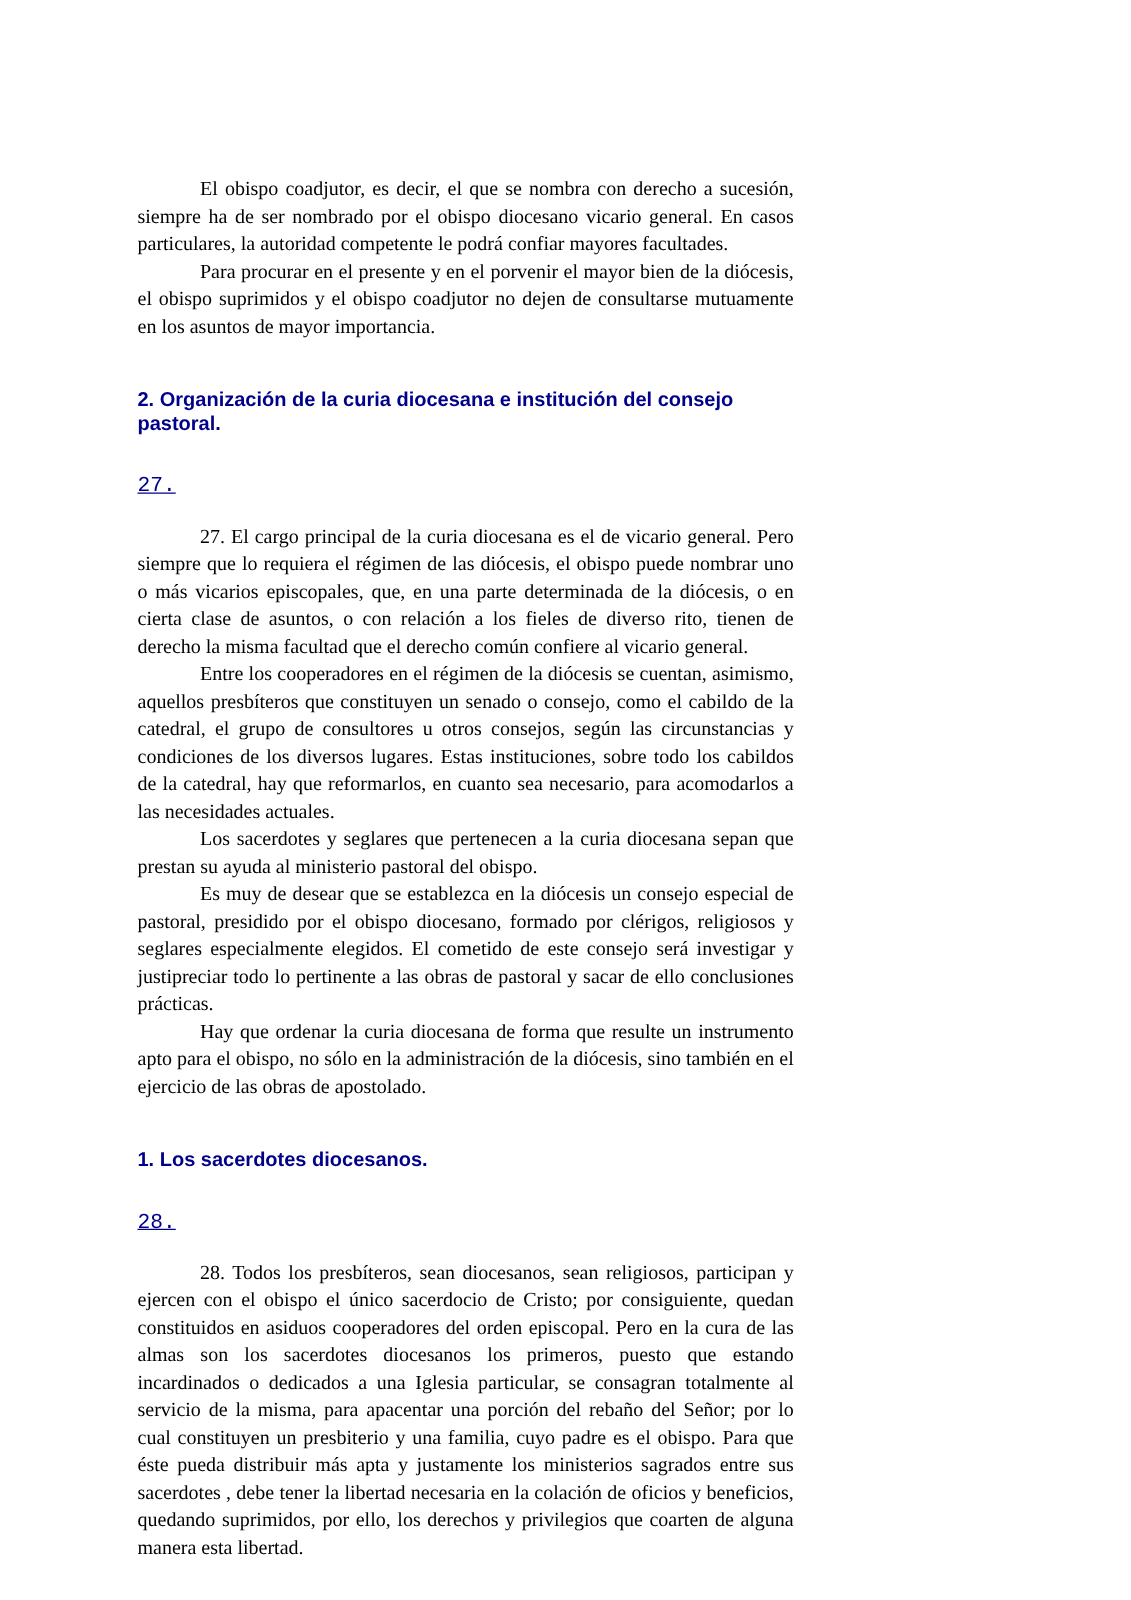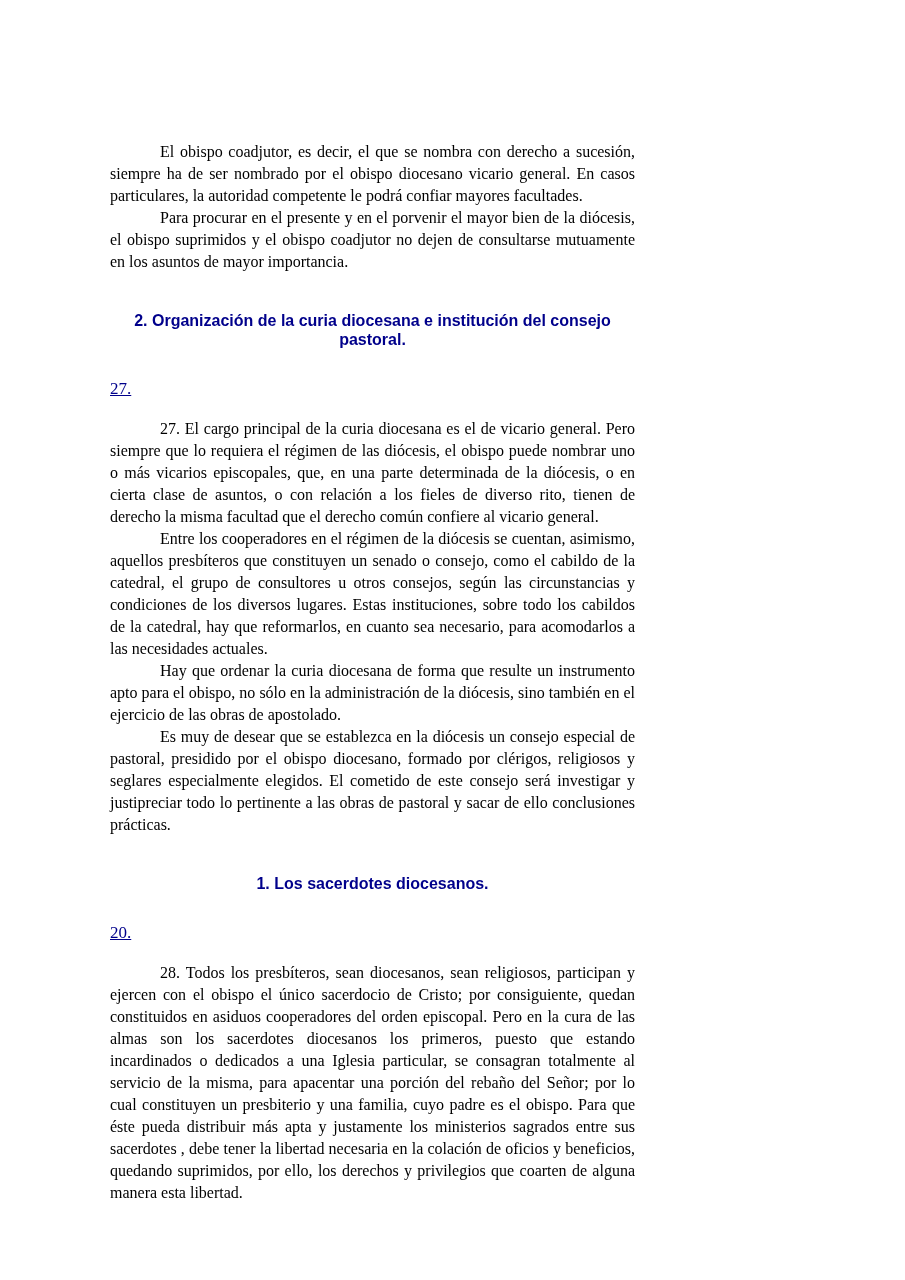--- a/index.html
+++ b/index.html
@@ -32,50 +32,50 @@
     text-align: justify;
     text-indent: 50px;
   }
   .section-heading {
     font-family: "Liberation Sans", sans-serif;
     font-weight: bold;
     font-size: 16px;
     line-height: 19px;
     color: #00008B;
     margin: 38px 0 0 0;
-    text-align: center;
   }
   .anchor-line {
     margin: 30px 0 20px 0;
     line-height: 19px;
   }
   .anchor-link {
-    font-family: Liberation Serif, serif;
+    font-family: Liberation Mono, monospace;
     font-size: 17px;
     color: #00008B;
     text-decoration: underline;
     cursor: pointer;
   }
 </style>
 </head>
 <body>
 
 <div class="page">
 
   <p class="body-par">El obispo coadjutor, es decir, el que se nombra con derecho a sucesión, siempre ha de ser nombrado por el obispo diocesano vicario general. En casos particulares, la autoridad competente le podrá confiar mayores facultades.</p>
   <p class="body-par">Para procurar en el presente y en el porvenir el mayor bien de la diócesis, el obispo suprimidos y el obispo coadjutor no dejen de consultarse mutuamente en los asuntos de mayor importancia.</p>
 
   <h2 class="section-heading">2. Organización de la curia diocesana e institución del consejo pastoral.</h2>
 
   <p class="anchor-line"><a class="anchor-link" href="#">27.</a></p>
 
   <p class="body-par">27. El cargo principal de la curia diocesana es el de vicario general. Pero siempre que lo requiera el régimen de las diócesis, el obispo puede nombrar uno o más vicarios episcopales, que, en una parte determinada de la diócesis, o en cierta clase de asuntos, o con relación a los fieles de diverso rito, tienen de derecho la misma facultad que el derecho común confiere al vicario general.</p>
   <p class="body-par">Entre los cooperadores en el régimen de la diócesis se cuentan, asimismo, aquellos presbíteros que constituyen un senado o consejo, como el cabildo de la catedral, el grupo de consultores u otros consejos, según las circunstancias y condiciones de los diversos lugares. Estas instituciones, sobre todo los cabildos de la catedral, hay que reformarlos, en cuanto sea necesario, para acomodarlos a las necesidades actuales.</p>
+  <p class="body-par">Los sacerdotes y seglares que pertenecen a la curia diocesana sepan que prestan su ayuda al ministerio pastoral del obispo.</p>
+  <p class="body-par">Es muy de desear que se establezca en la diócesis un consejo especial de pastoral, presidido por el obispo diocesano, formado por clérigos, religiosos y seglares especialmente elegidos. El cometido de este consejo será investigar y justipreciar todo lo pertinente a las obras de pastoral y sacar de ello conclusiones prácticas.</p>
   <p class="body-par">Hay que ordenar la curia diocesana de forma que resulte un instrumento apto para el obispo, no sólo en la administración de la diócesis, sino también en el ejercicio de las obras de apostolado.</p>
-  <p class="body-par">Es muy de desear que se establezca en la diócesis un consejo especial de pastoral, presidido por el obispo diocesano, formado por clérigos, religiosos y seglares especialmente elegidos. El cometido de este consejo será investigar y justipreciar todo lo pertinente a las obras de pastoral y sacar de ello conclusiones prácticas.</p>
 
   <h2 class="section-heading">1. Los sacerdotes diocesanos.</h2>
 
-  <p class="anchor-line"><a class="anchor-link" href="#">20.</a></p>
+  <p class="anchor-line"><a class="anchor-link" href="#">28.</a></p>
 
   <p class="body-par">28. Todos los presbíteros, sean diocesanos, sean religiosos, participan y ejercen con el obispo el único sacerdocio de Cristo; por consiguiente, quedan constituidos en asiduos cooperadores del orden episcopal. Pero en la cura de las almas son los sacerdotes diocesanos los primeros, puesto que estando incardinados o dedicados a una Iglesia particular, se consagran totalmente al servicio de la misma, para apacentar una porción del rebaño del Señor; por lo cual constituyen un presbiterio y una familia, cuyo padre es el obispo. Para que éste pueda distribuir más apta y justamente los ministerios sagrados entre sus sacerdotes , debe tener la libertad necesaria en la colación de oficios y beneficios, quedando suprimidos, por ello, los derechos y privilegios que coarten de alguna manera esta libertad.</p>
 
 </div>
 
 </body></html>

